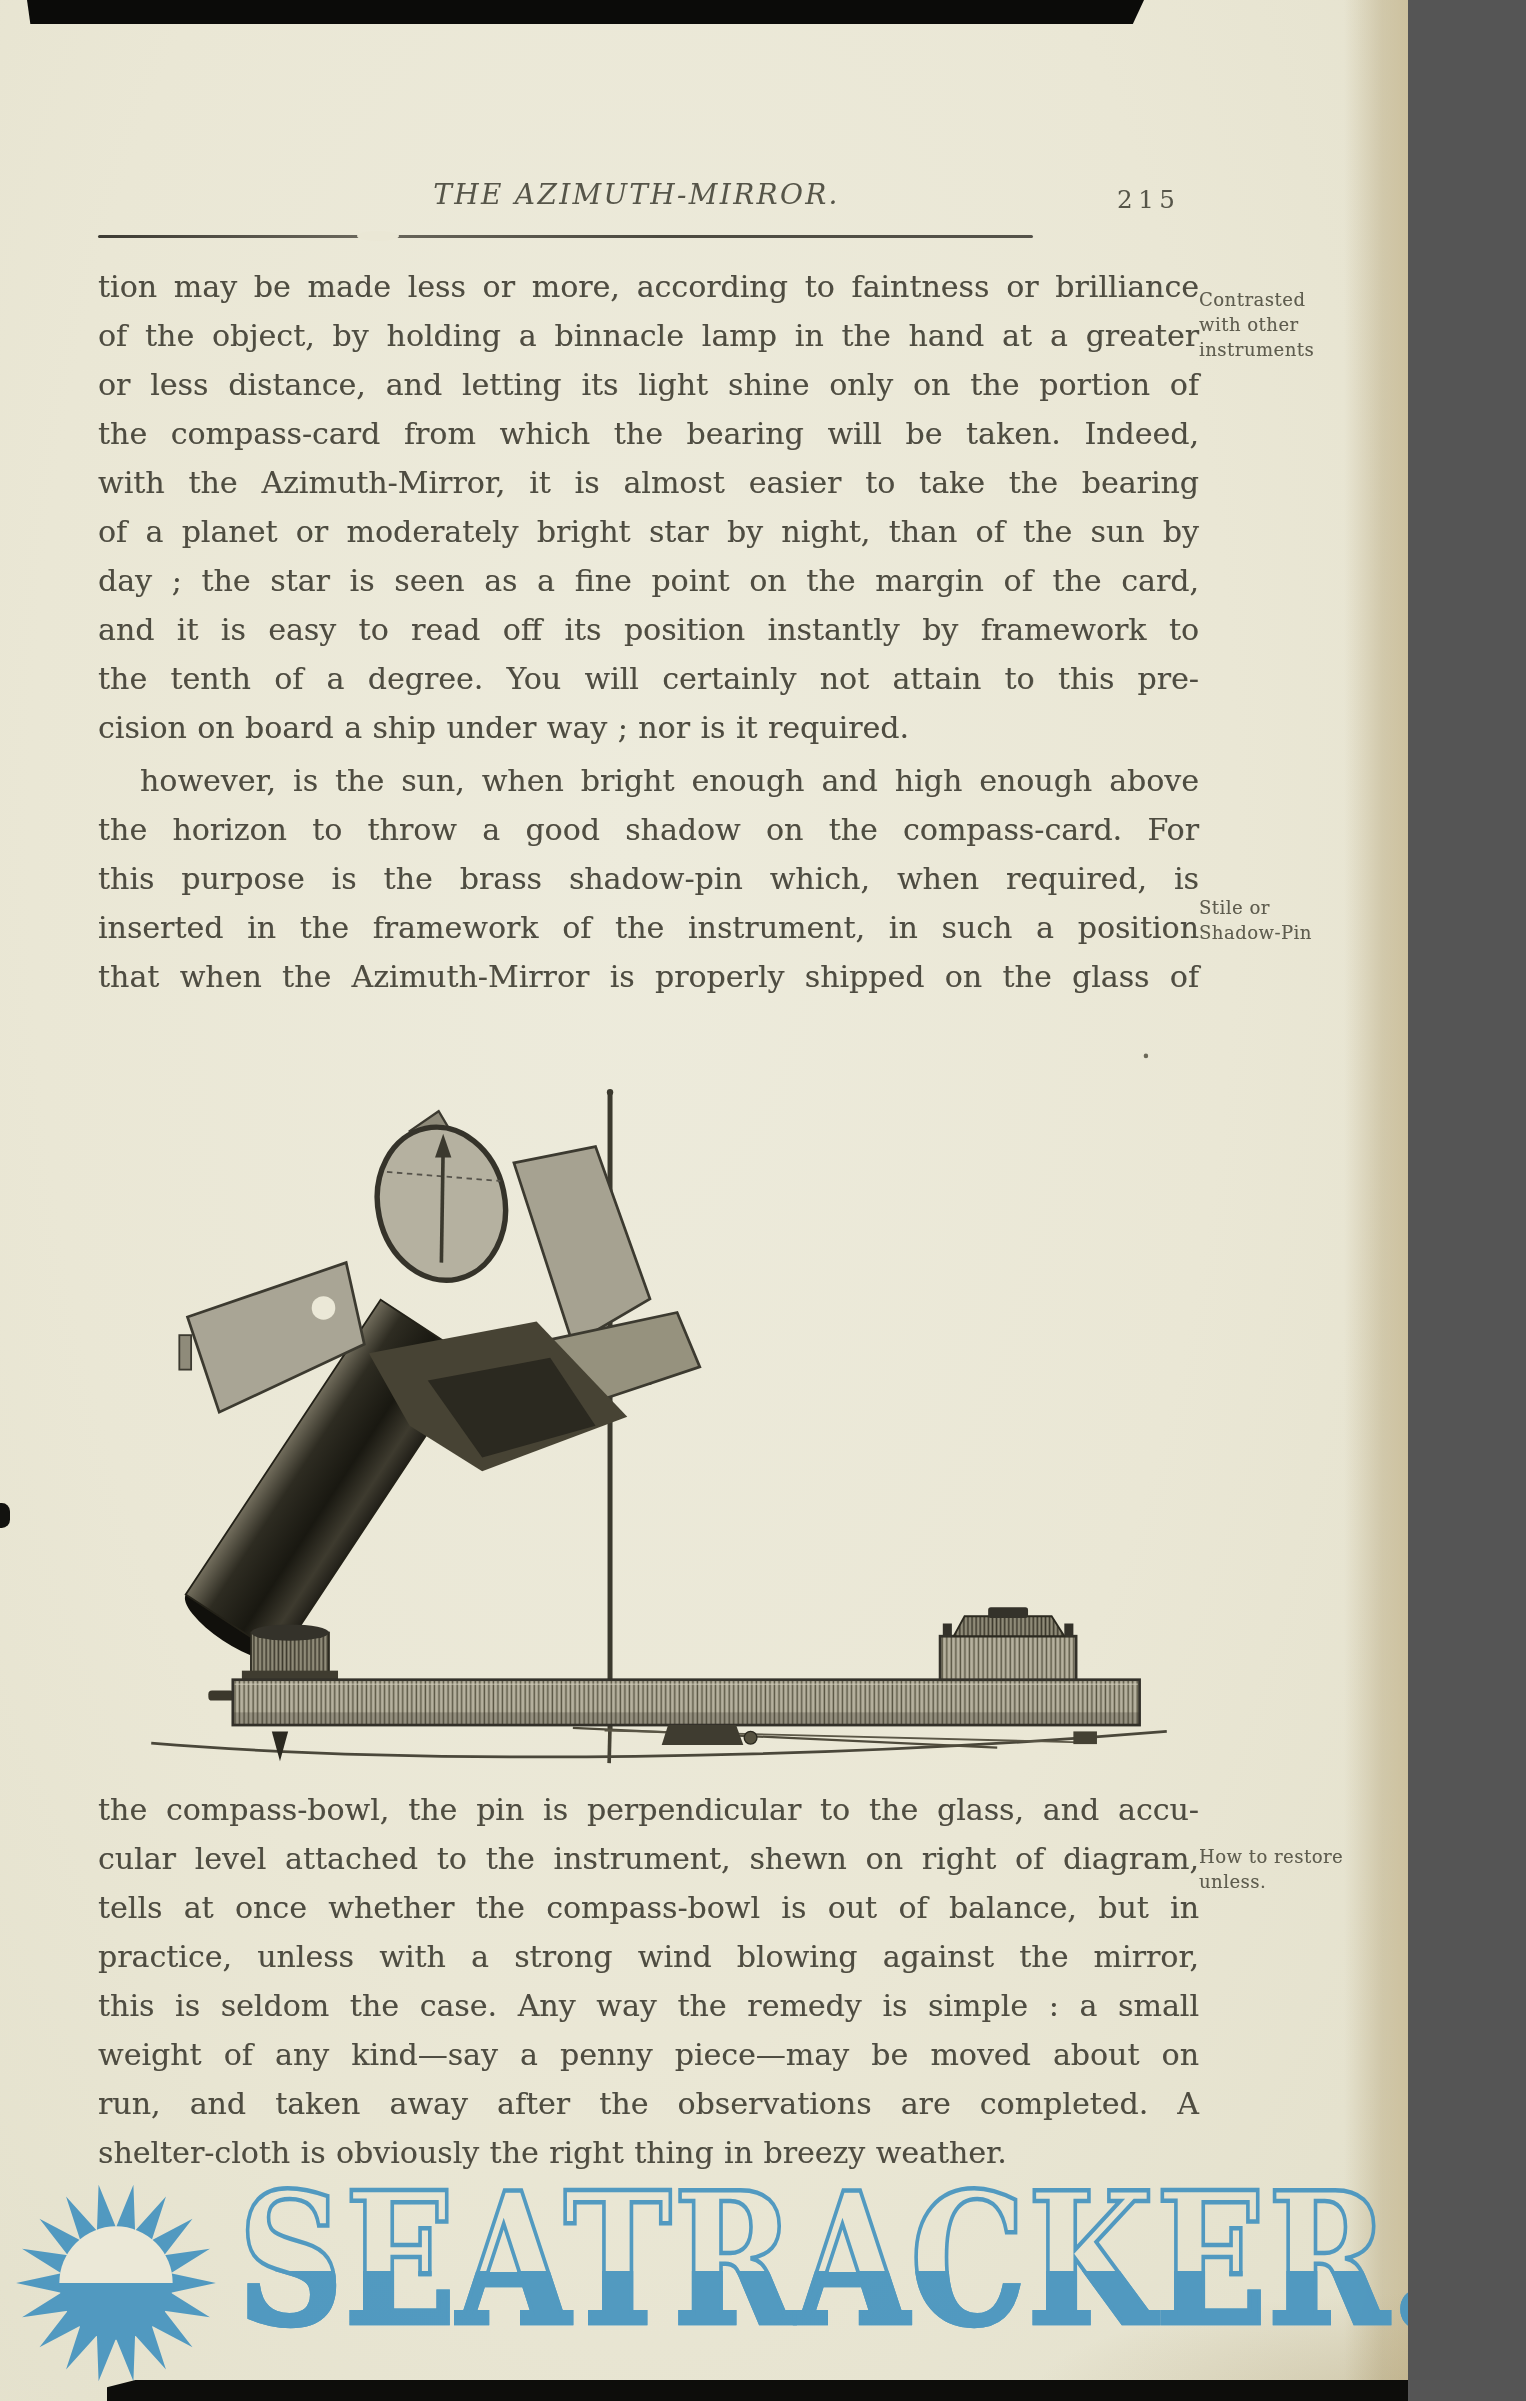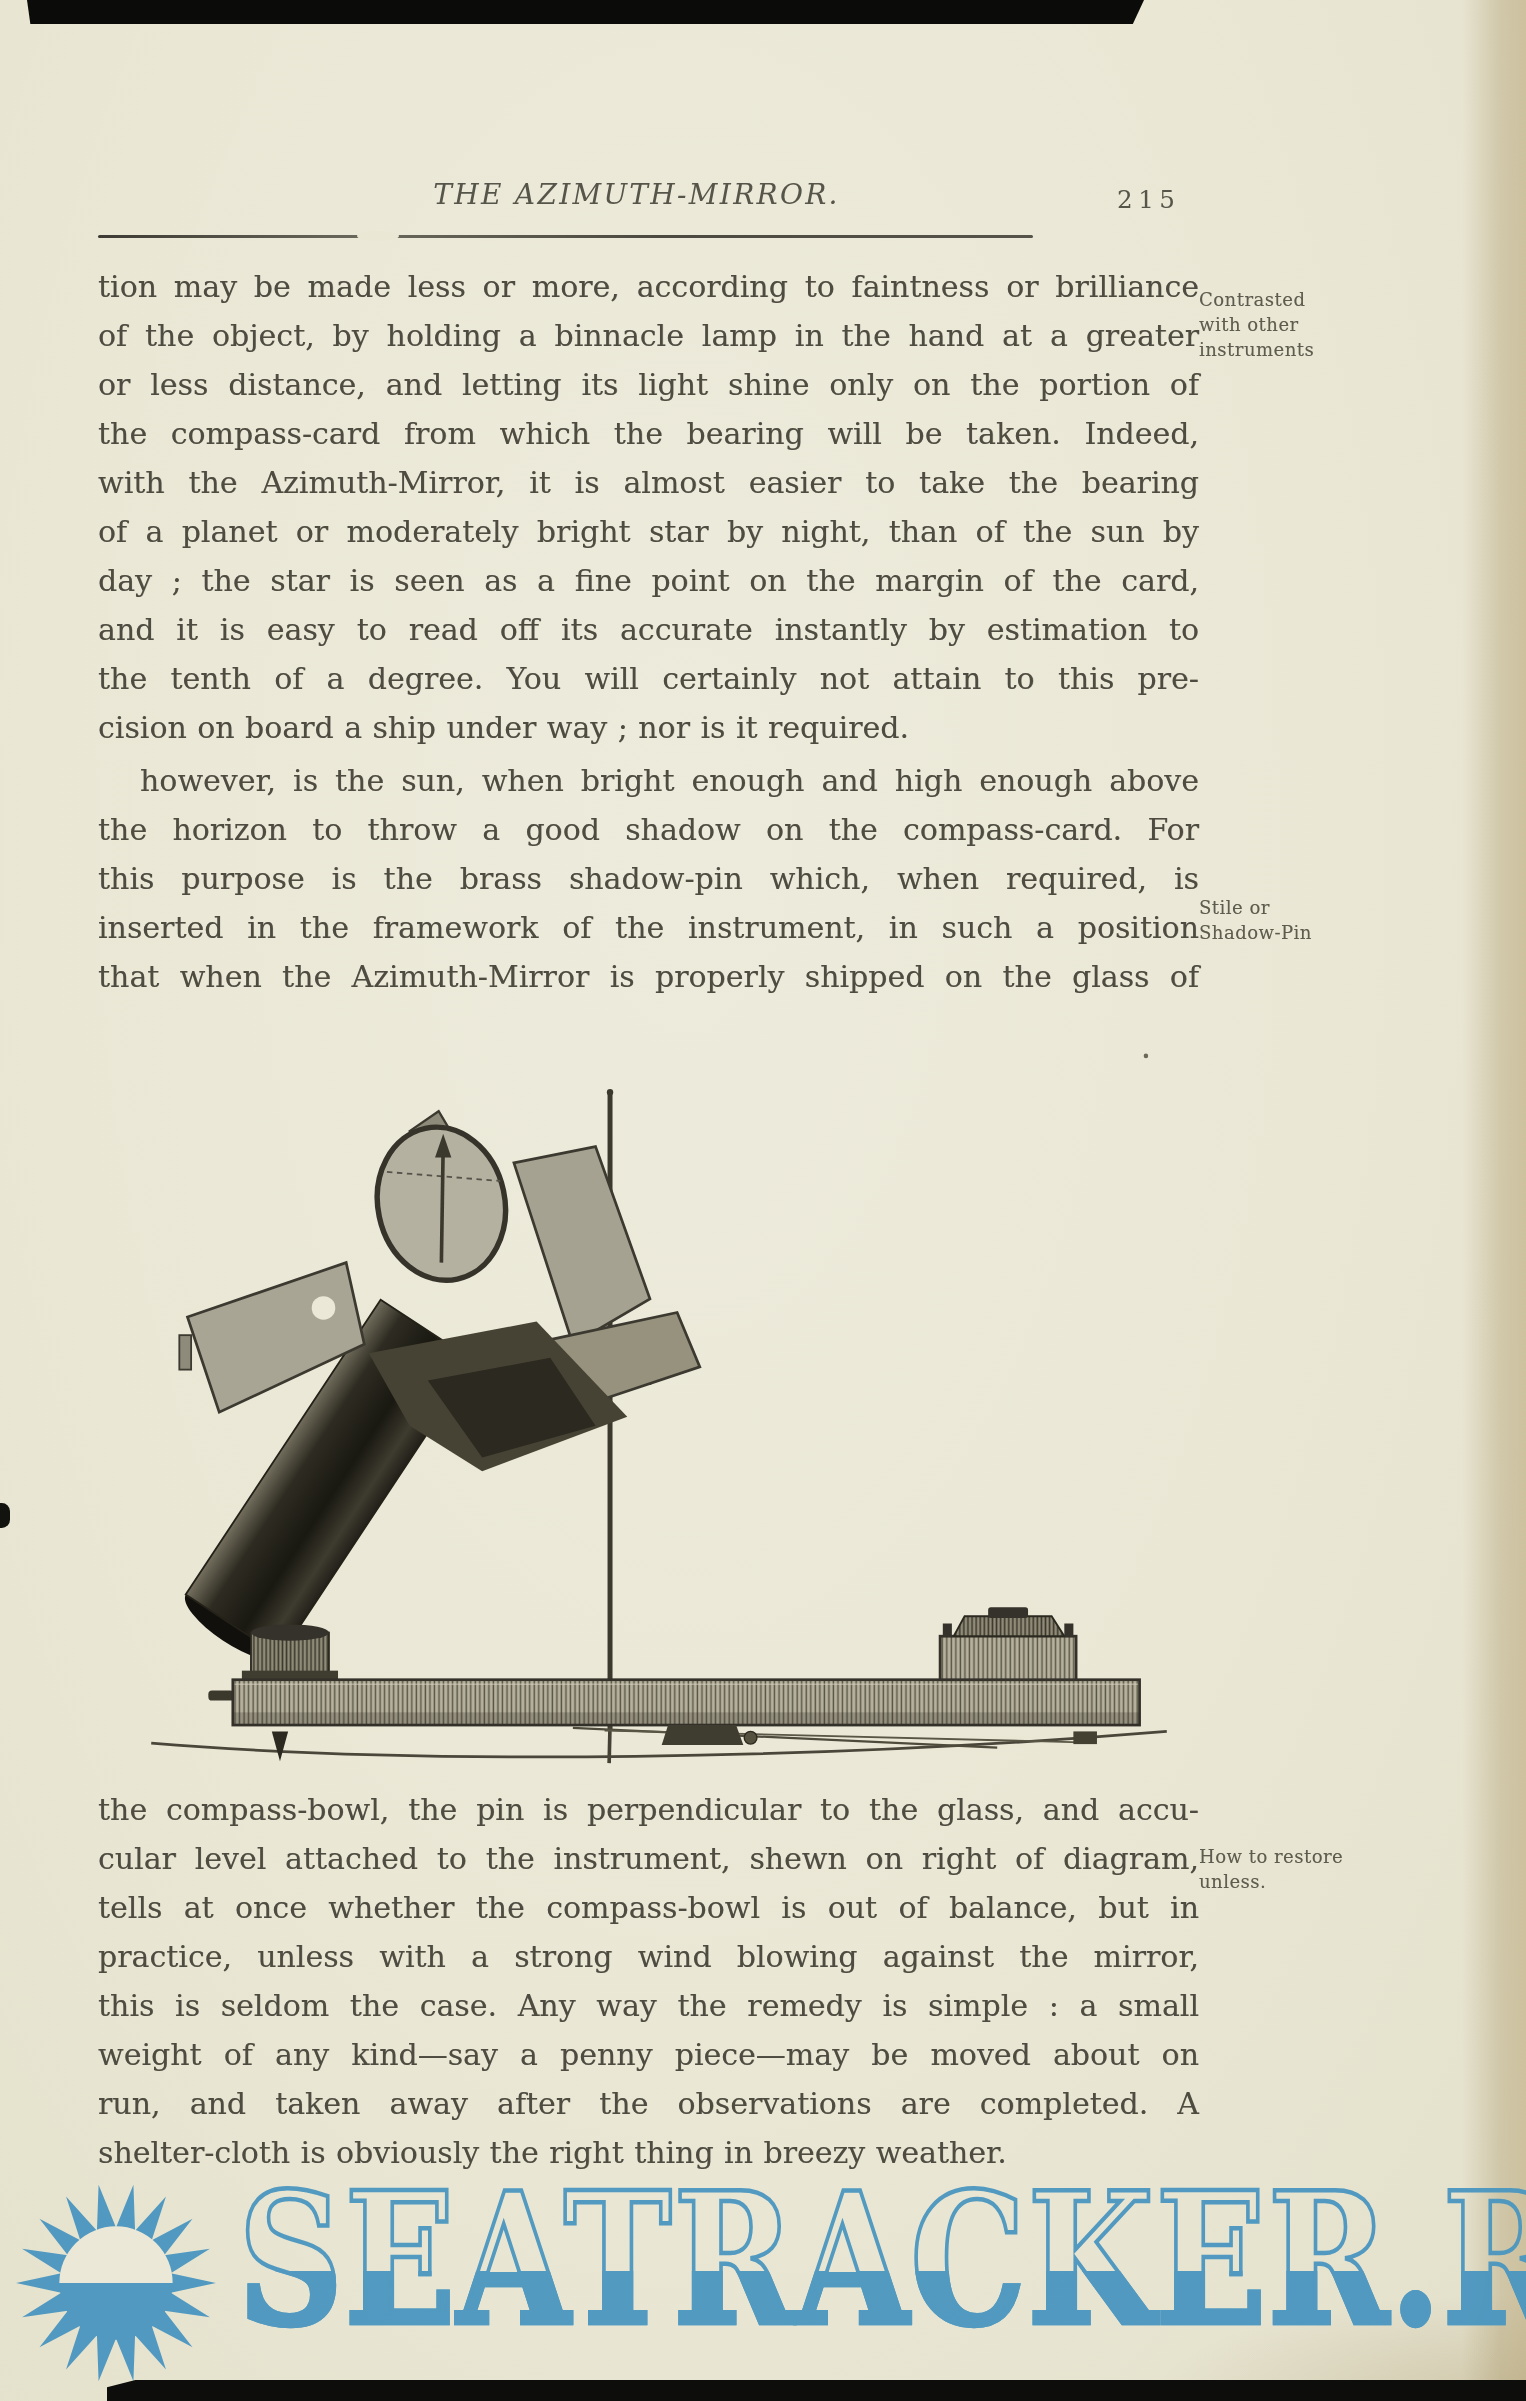--- a/index.html
+++ b/index.html
@@ -1,17 +1,17 @@
 <!DOCTYPE html>
 <html style="font-size:14.6px"><head>
 <meta charset="utf-8">
 <style>
   html,body{margin:0;padding:0;background:#555;}
   .page{
-    position:relative; width:1526px; height:2401px; overflow:hidden;
+    position:relative; width:1408px; height:2401px; overflow:hidden;
     background: radial-gradient(ellipse at 45% 35%, #edebdc 0%, #eae7d5 55%, #e3e0cb 100%);
     font-family:"DejaVu Serif", serif;
   }
   .edge-right{
     position:absolute; right:0; top:0; width:64px; height:100%;
     background:linear-gradient(to right, rgba(186,170,128,0) 0%, rgba(182,166,124,.45) 60%, #cdc19e 100%);
   }
   .edge-bottom{
     position:absolute; right:0; bottom:0; width:382px; height:109px;
     background:radial-gradient(ellipse at 100% 100%, rgba(170,152,108,.35), rgba(170,152,108,0) 70%);
@@ -102,21 +102,21 @@
 
   <div class="bodytext para para-end" style="top:262px" id="para1">
 
   <div class="line">tion may be made less or more, according to faintness or brilliance</div>
       <div class="line">of the object, by holding a binnacle lamp in the hand at a greater</div>
       <div class="line">or less distance, and letting its light shine only on the portion of</div>
       <div class="line">the compass-card from which the bearing will be taken.  Indeed,</div>
       <div class="line">with the Azimuth-Mirror, it is almost easier to take the bearing</div>
       <div class="line">of a planet or moderately bright star by night, than of the sun by</div>
       <div class="line">day ; the star is seen as a fine point on the margin of the card,</div>
-      <div class="line">and it is easy to read off its accurate instantly by estimation to</div>
+      <div class="line">and it is easy to read off its position instantly by framework to</div>
       <div class="line">the tenth of a degree.  You will certainly not attain to this pre-</div>
       <div class="line">cision on board a ship under way ; nor is it required.</div>
     </div>
 
   <div class="bodytext para indent-first" style="top:756px" id="para2">
 
       <div class="line">however, is the sun, when bright enough and high enough above</div>
       <div class="line">the horizon to throw a good shadow on the compass-card.  For</div>
       <div class="line">this purpose is the brass shadow-pin which, when required, is</div>
       <div class="line">inserted in the framework of the instrument, in such a position</div>

